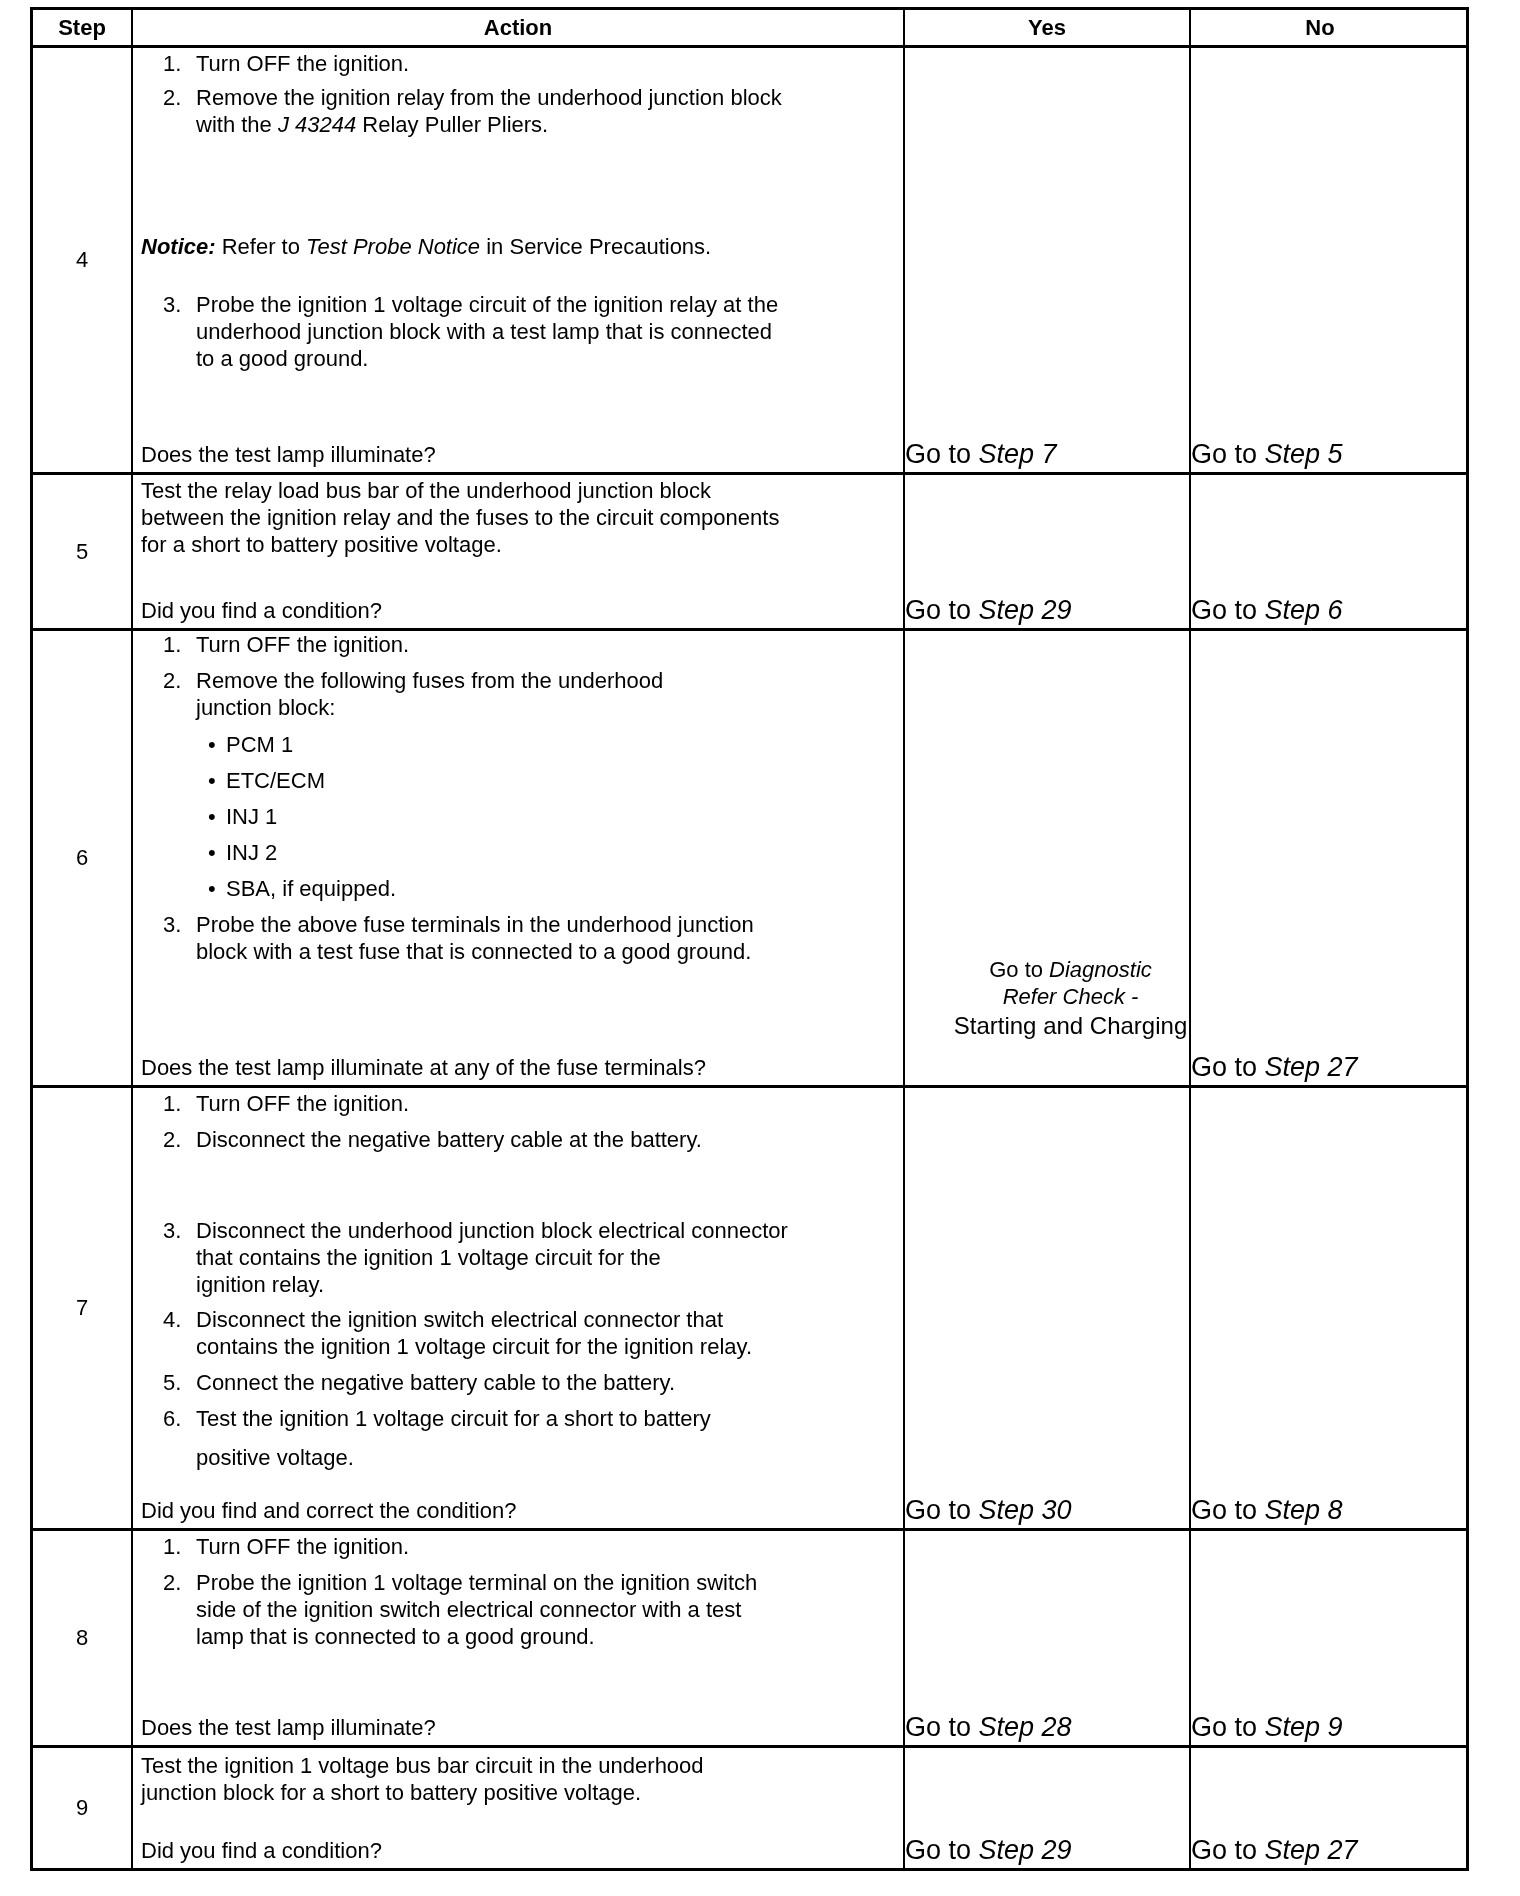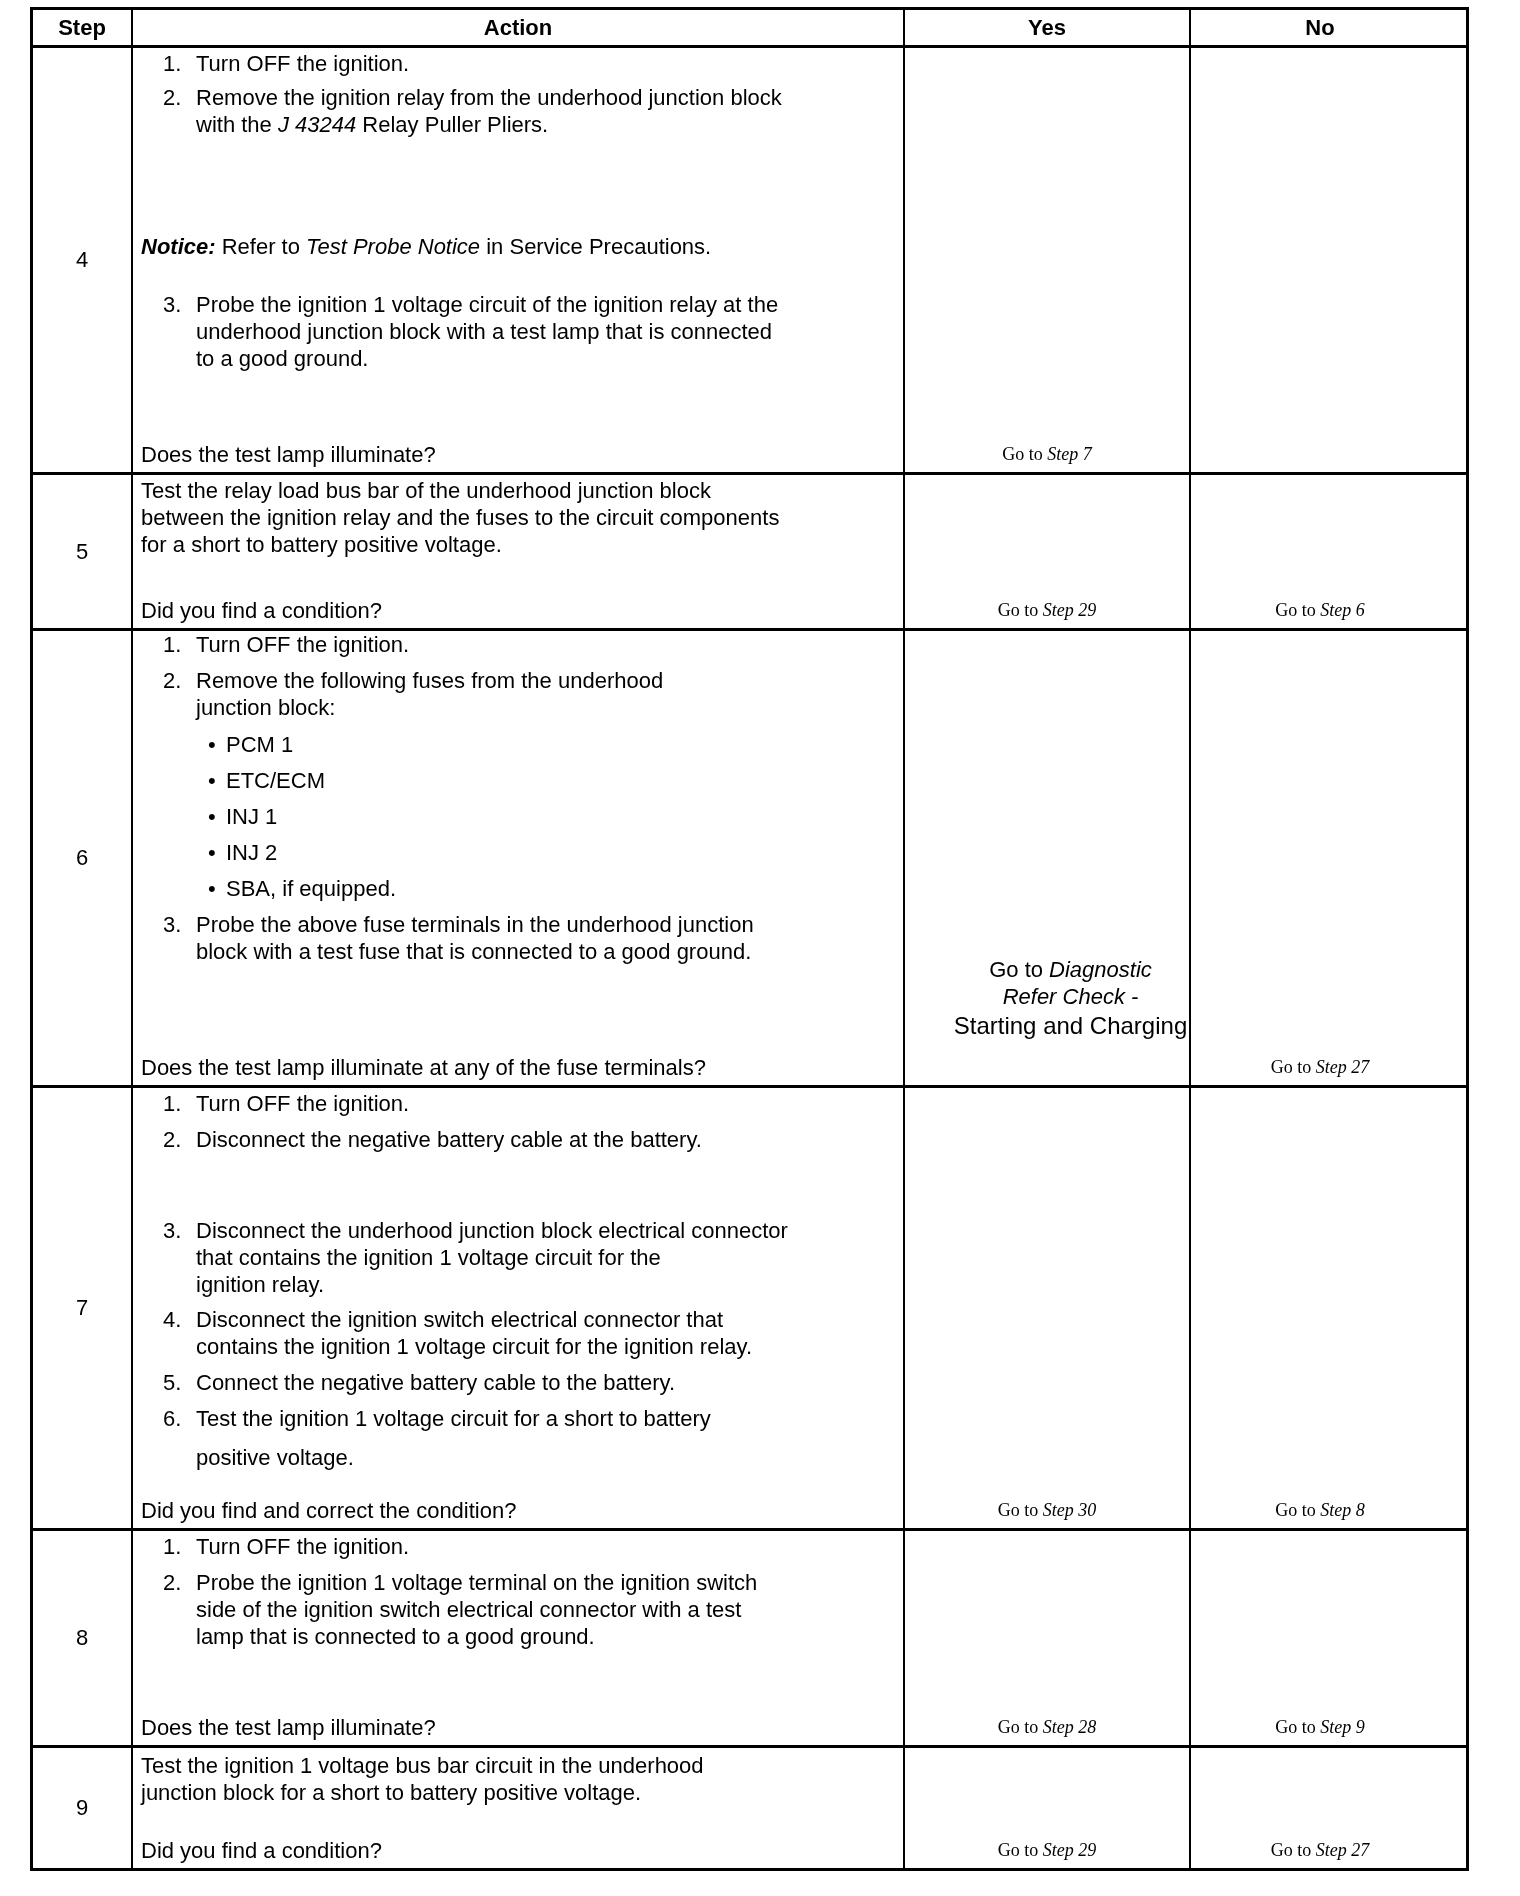--- a/index.html
+++ b/index.html
@@ -18,21 +18,21 @@
     .hdr .cell { font-weight: bold; font-size: 22px; text-align: center; line-height: 36px; }
     .step-num { position: absolute; left: 0; right: 0; top: 50%; transform: translateY(-50%);
                 text-align: center; font-size: 22px; }
     .num-item { position: absolute; left: 30px; font-size: 22px; line-height: 27px; }
     .num-item .n { position: absolute; left: 0; }
     .num-item .t { position: absolute; left: 33px; white-space: nowrap; }
     .bullet { position: absolute; left: 75px; font-size: 22px; line-height: 27px; white-space: nowrap; }
     .bullet .dot { position: absolute; left: 0; }
     .bullet .bt { position: absolute; left: 18px; }
     .question { position: absolute; left: 8px; bottom: 4px; font-size: 22px; line-height: 27px; white-space: nowrap; }
-    .goto { position: absolute; left: 0; right: 0; bottom: 4px; text-align: center; font-size: 18px; line-height: 27px; white-space: nowrap; font-family: Liberation Serif, serif; }
+    .goto { position: absolute; left: 0; right: 0; bottom: 4px; font-size: 27px; line-height: 27px; white-space: nowrap; }
     .goto-multi { position: absolute; left: 0; right: 0; text-align: center; font-size: 22px; line-height: 27px; margin-left: 47px; }
     i, .it { font-style: italic; }
     .bi { font-weight: bold; font-style: italic; }
     .para { position: absolute; left: 8px; font-size: 22px; line-height: 27px; white-space: nowrap; }
   </style>
 </head>
 <body>
 
 <div class="tbl">
 
@@ -64,20 +64,23 @@
         <span class="n">3.</span>
         <span class="t">Probe the ignition 1 voltage circuit of the ignition relay at the</span>
         <span class="t" style="top:27px;">underhood junction block with a test lamp that is connected</span>
         <span class="t" style="top:54px;">to a good ground.</span>
       </div>
       <div class="question">Does the test lamp illuminate?</div>
     </div>
     <div class="cell c-yes">
       <div class="goto"><span>Go to </span><i>Step 7</i></div>
     </div>
+    <div class="cell c-no">
+      <div class="goto"><span>Go to </span><i>Step 5</i></div>
+    </div>
   </div>
 
   <div class="row" style="top:465px; height:156px;">
     <div class="cell c-step">
         <span class="step-num">5</span>
       </div>
     <div class="cell c-action">
       <div class="para" style="top:2px;">Test the relay load bus bar of the underhood junction block</div>
       <div class="para" style="top:29px;">between the ignition relay and the fuses to the circuit components</div>
       <div class="para" style="top:56px;">for a short to battery positive voltage.</div>

